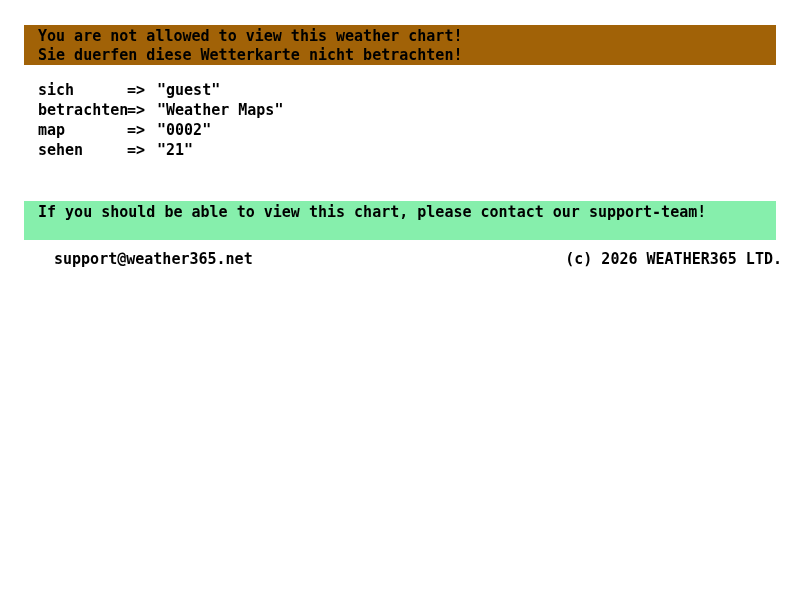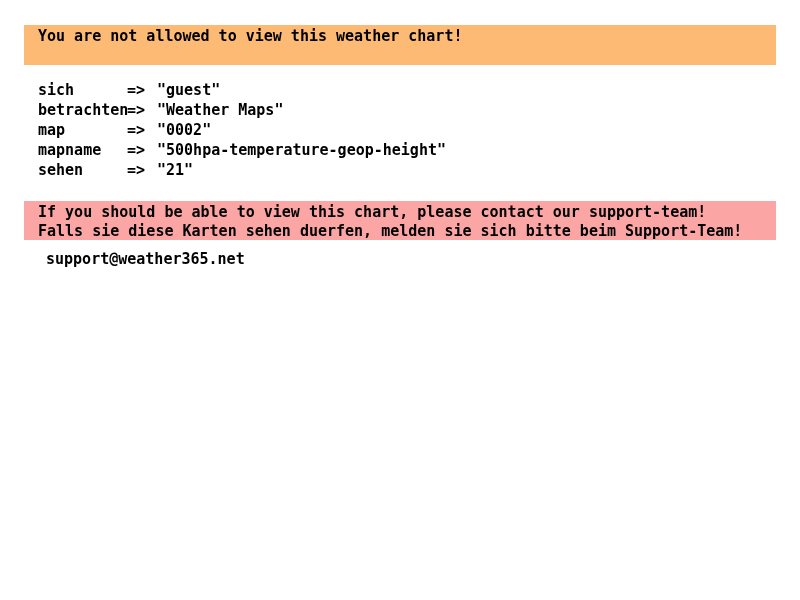--- a/index.html
+++ b/index.html
@@ -23,78 +23,76 @@
     width: 752px;
     box-sizing: border-box;
     padding: 2px 0 0 14px;
     line-height: 19px;
     white-space: nowrap;
     overflow: hidden;
   }
   .banner-error {
     top: 25px;
     height: 40px;
-    background: #fdba74;
+    background: #a16207;
   }
   .banner-support {
     top: 201px;
     height: 39px;
-    background: #fca5a5;
+    background: #86efac;
   }
   .details {
     position: absolute;
     left: 38px;
     top: 80px;
     line-height: 20px;
     white-space: nowrap;
   }
   .kv-key {
     display: inline-block;
     width: 89px;
   }
   .kv-arrow {
     display: inline-block;
     width: 30px;
   }
   .footer {
     position: absolute;
-    left: 46px;
+    left: 54px;
     top: 250px;
     width: 728px;
     display: flex;
     justify-content: space-between;
     line-height: 18px;
     white-space: nowrap;
   }
 </style>
 </head>
 <body>
 
 <div class="banner banner-error">
   <div>You are not allowed to view this weather chart!</div>
+  <div>Sie duerfen diese Wetterkarte nicht betrachten!</div>
 </div>
 
 <div class="details">
   <div>
     <span class="kv-key">sich</span><span class="kv-arrow">=&gt;</span><span>"guest"</span>
   </div>
   <div>
     <span class="kv-key">betrachten</span><span class="kv-arrow">=&gt;</span><span>"Weather Maps"</span>
   </div>
   <div>
     <span class="kv-key">map</span><span class="kv-arrow">=&gt;</span><span>"0002"</span>
   </div>
   <div>
-    <span class="kv-key">mapname</span><span class="kv-arrow">=&gt;</span><span>"500hpa-temperature-geop-height"</span>
-  </div>
-  <div>
     <span class="kv-key">sehen</span><span class="kv-arrow">=&gt;</span><span>"21"</span>
   </div>
 </div>
 
 <div class="banner banner-support">
   <div>If you should be able to view this chart, please contact our support-team!</div>
-  <div>Falls sie diese Karten sehen duerfen, melden sie sich bitte beim Support-Team!</div>
 </div>
 
 <div class="footer">
   <span>support@weather365.net</span>
+  <span>(c) 2026 WEATHER365 LTD.</span>
 </div>
 
 </body></html>

